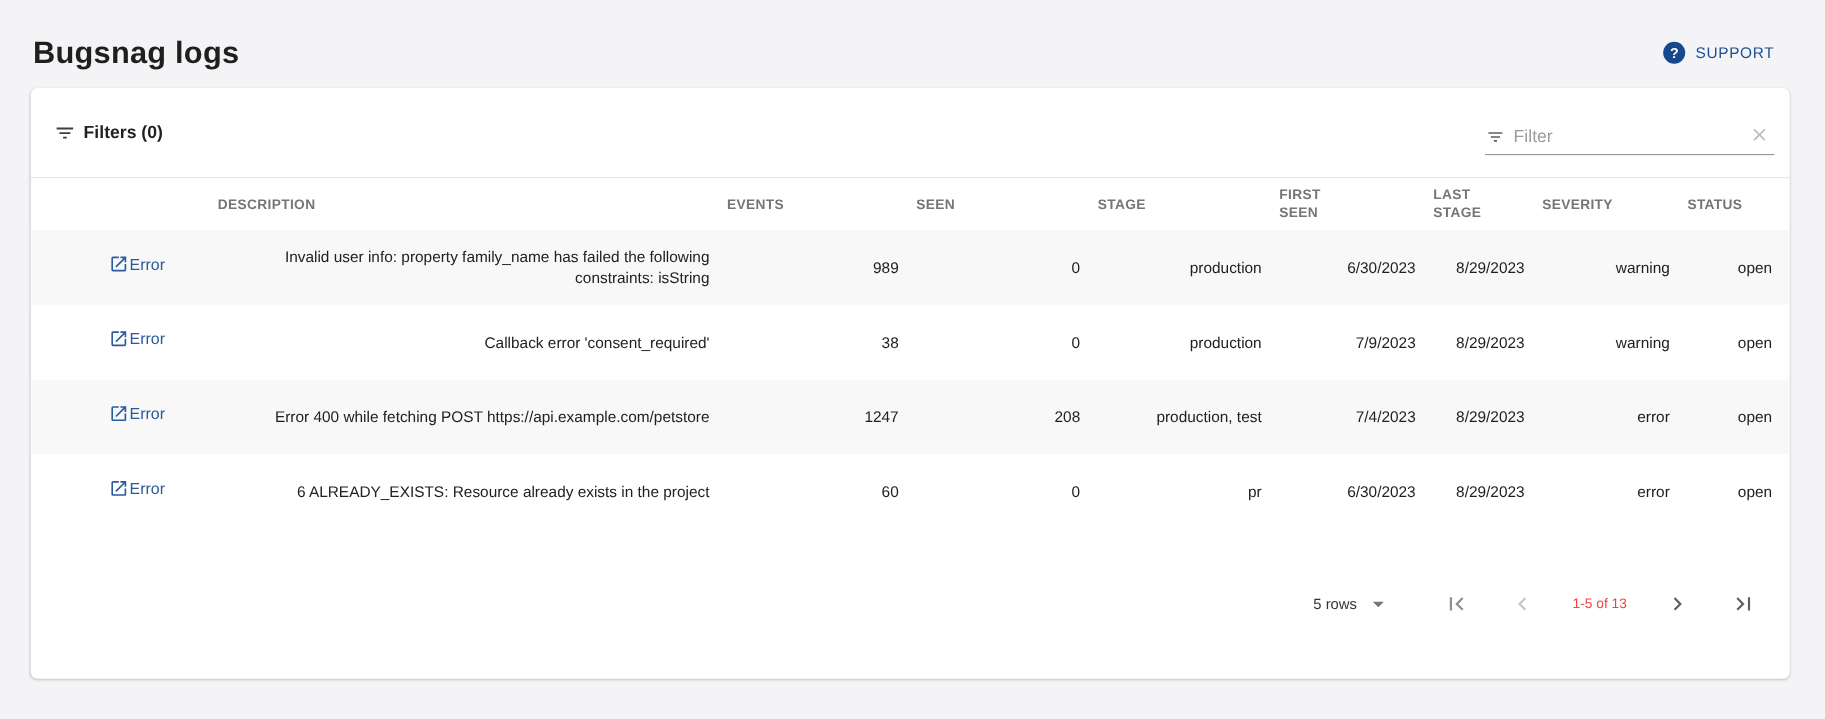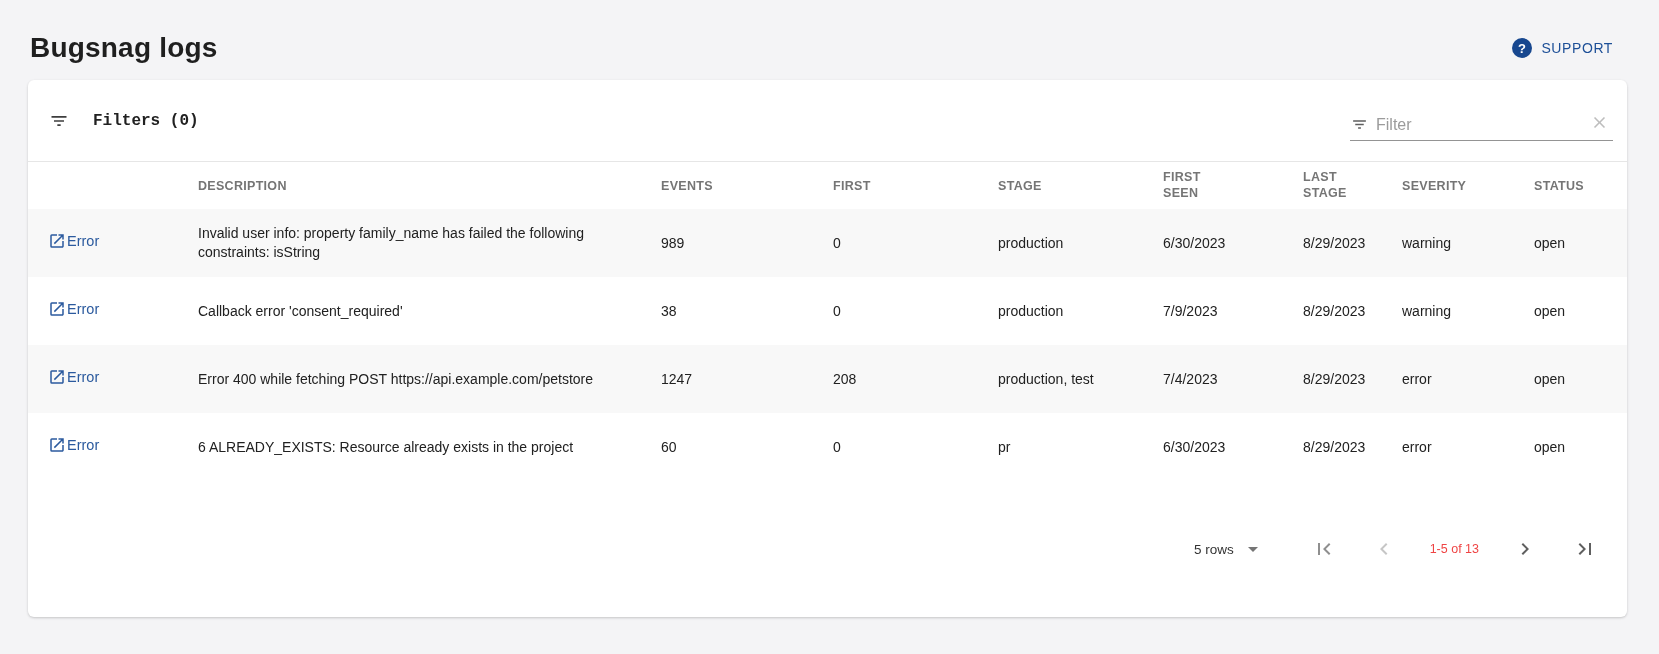--- a/index.html
+++ b/index.html
@@ -36,21 +36,21 @@
     background:#ffffff; border-radius:6px;
     box-shadow:0 1px 3px rgba(0,0,0,0.12), 0 1px 2px rgba(0,0,0,0.08);
     display:flex; flex-direction:column;
   }
 
   
   .filters-bar {
     height:82px; display:flex; align-items:center; justify-content:space-between;
     padding:0 14px 0 21px; border-bottom:1px solid #e6e6e6;
   }
-  .filters-left { display:flex; align-items:center; gap:24px;font-family:Liberation Mono, monospace; }
+  .filters-left { display:flex; align-items:center; gap:7px; }
   .filters-left .ficon { color:#3e3e3e; display:flex; }
   .filters-label { font-size:16px; font-weight:700; color:#212121; }
 
   .filter-field {
     position:relative; width:263px; height:40px;
     display:flex; align-items:flex-end; padding-bottom:4px;
     border-bottom:1px solid #949494;
   }
   .filter-field .small-ficon { color:#5f5f5f; margin:0 8px 3px 1px; display:flex; }
   .filter-field input {
@@ -74,20 +74,21 @@
     font-size:12.5px; font-weight:700; color:#757575;
     letter-spacing:0.3px; padding:4px 8px 4px 0;
   }
   thead th:first-child { padding-left:20px; }
   th .narrow { display:inline-block; max-width:46px; line-height:1.25; }
 
   tbody td {
     height:68px; vertical-align:middle;
     font-size:14px; color:#212121; line-height:1.35;
     padding:10px 16px 10px 0;
+    text-align:right;
   }
   tbody td.name-cell { padding-left:20px; padding-right:48px; }
   tbody tr.striped { background:#f8f8f8; }
 
   .err-link {
     color:#2b5a9e; text-decoration:none; cursor:pointer;
     font-size:14.5px; line-height:1.3; word-wrap:break-word;
   }
   .err-link .ext-icon { vertical-align:-4px; margin-right:1px; display:inline-block; }
 
@@ -164,21 +165,21 @@
         <col class="c5">
           <col class="c6">
           <col class="c7">
           <col class="c8">
       </colgroup>
       <thead>
         <tr>
           <th></th>
           <th>DESCRIPTION</th>
           <th>EVENTS</th>
-          <th>FIRST</th>
+          <th>SEEN</th>
           <th>STAGE</th>
           <th><span class="narrow">FIRST SEEN</span></th>
           <th><span class="narrow">LAST STAGE</span></th>
           <th>SEVERITY</th>
           <th>STATUS</th>
         </tr>
       </thead>
       <tbody>
         <tr class="striped">
           <td class="name-cell"><a class="err-link"><span class="ext-icon"><svg width="18" height="18" viewBox="0 0 24 24" fill="currentColor">

